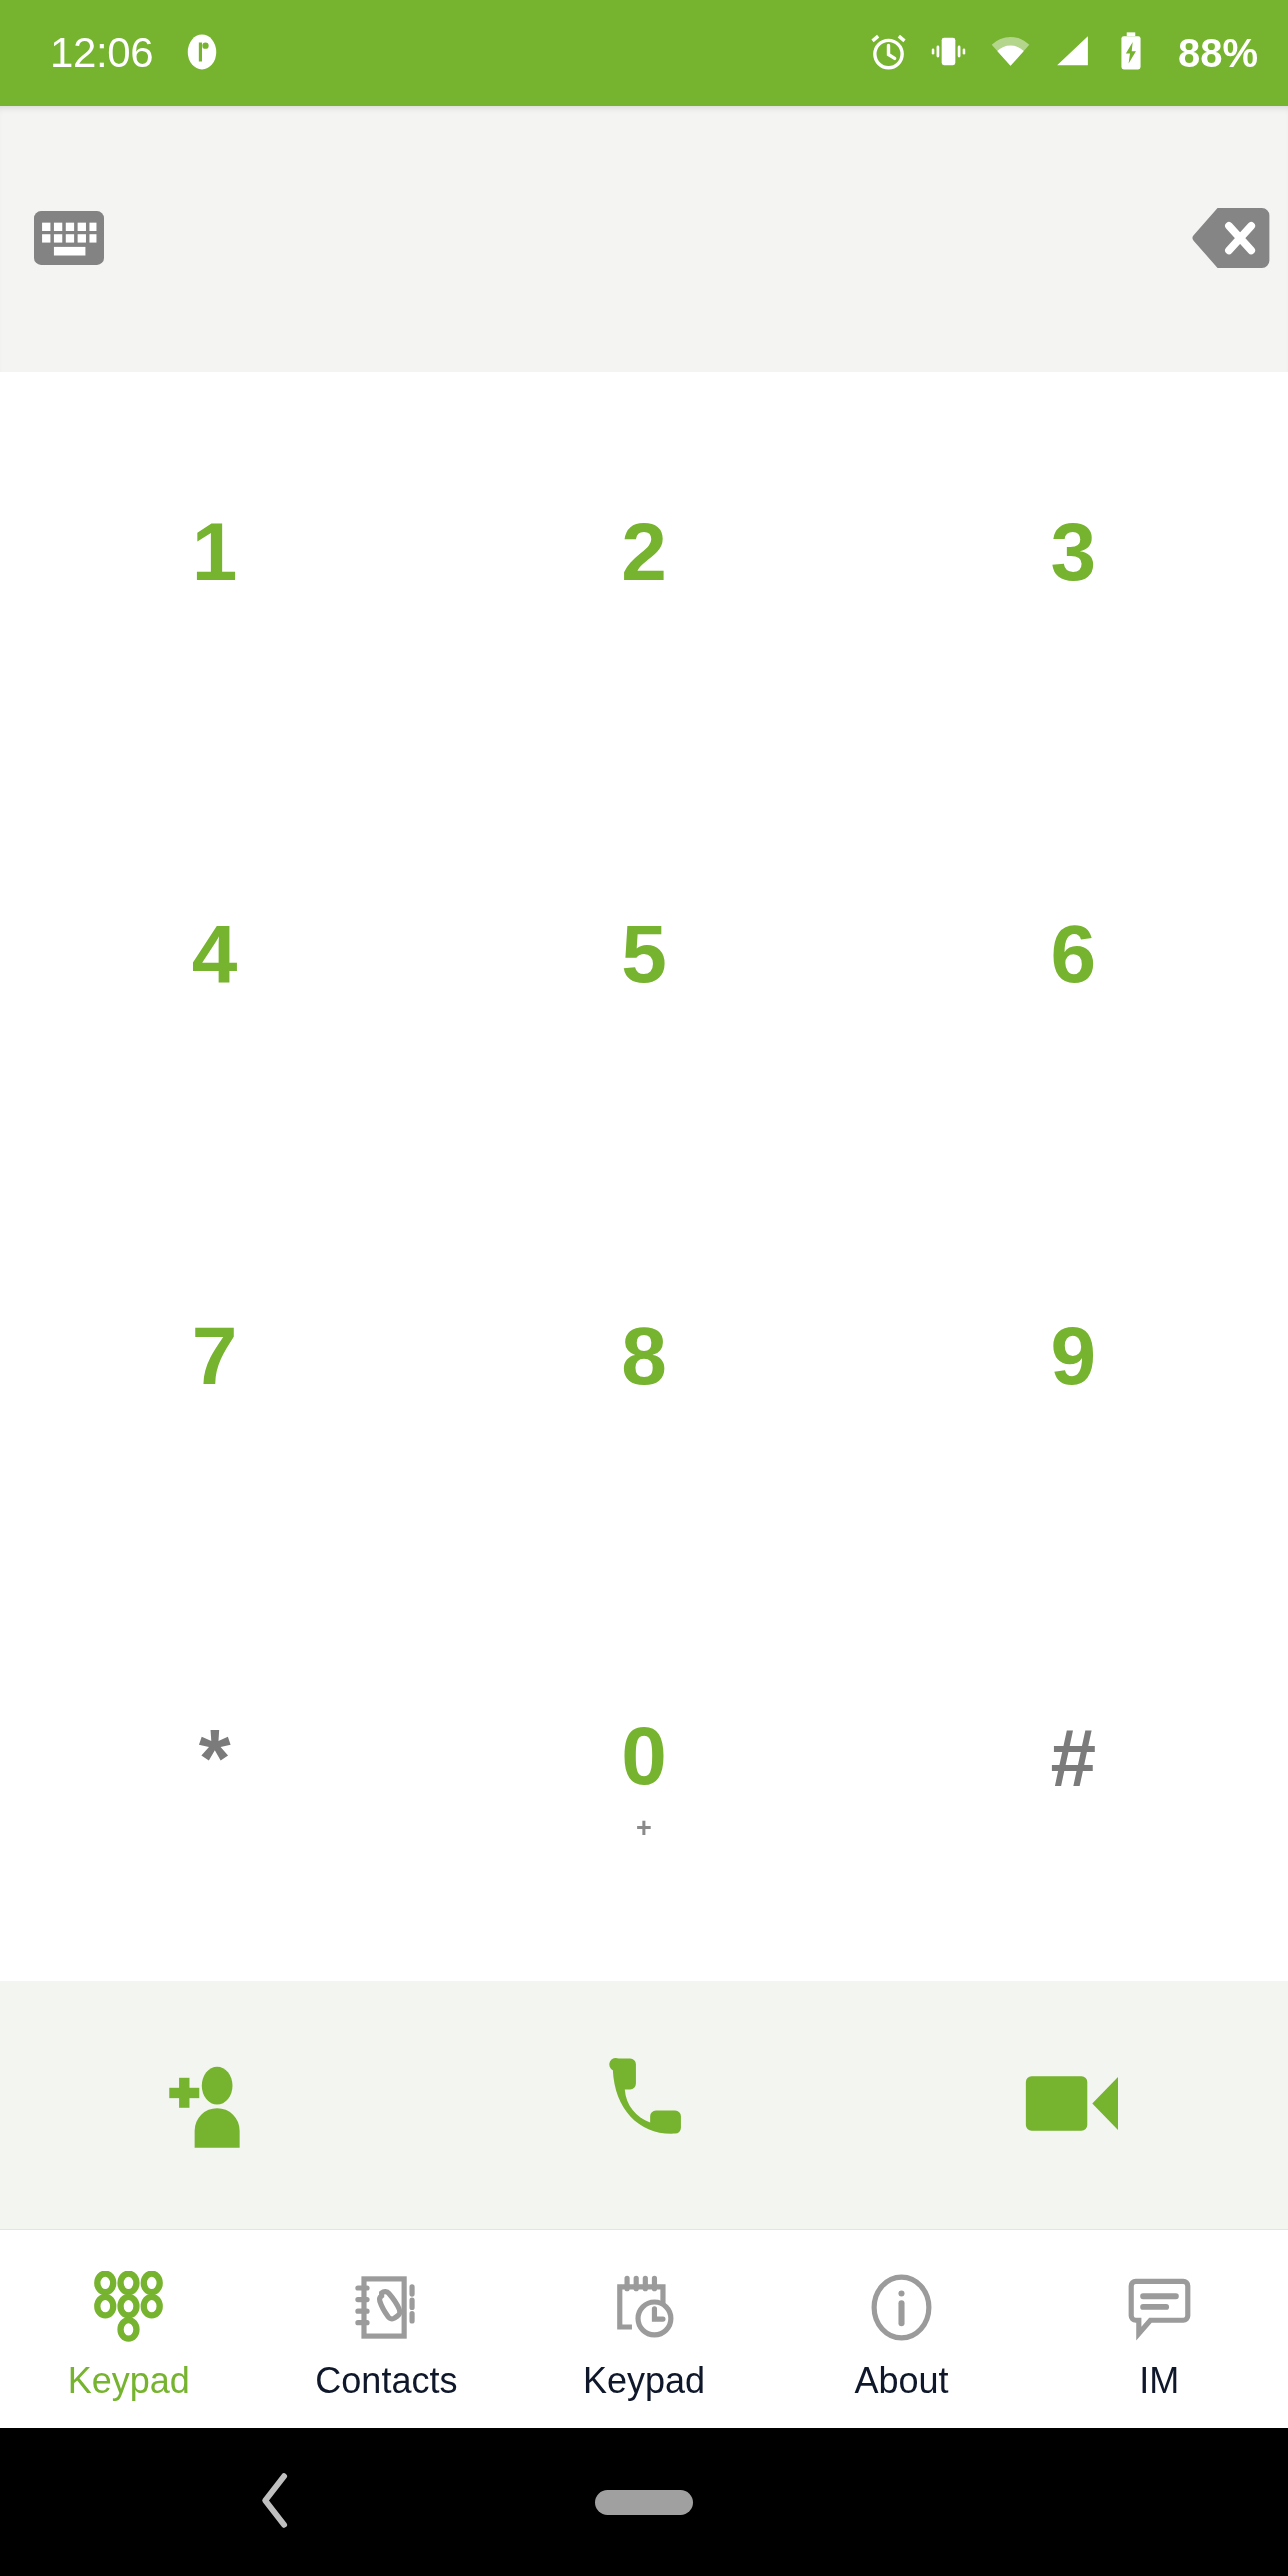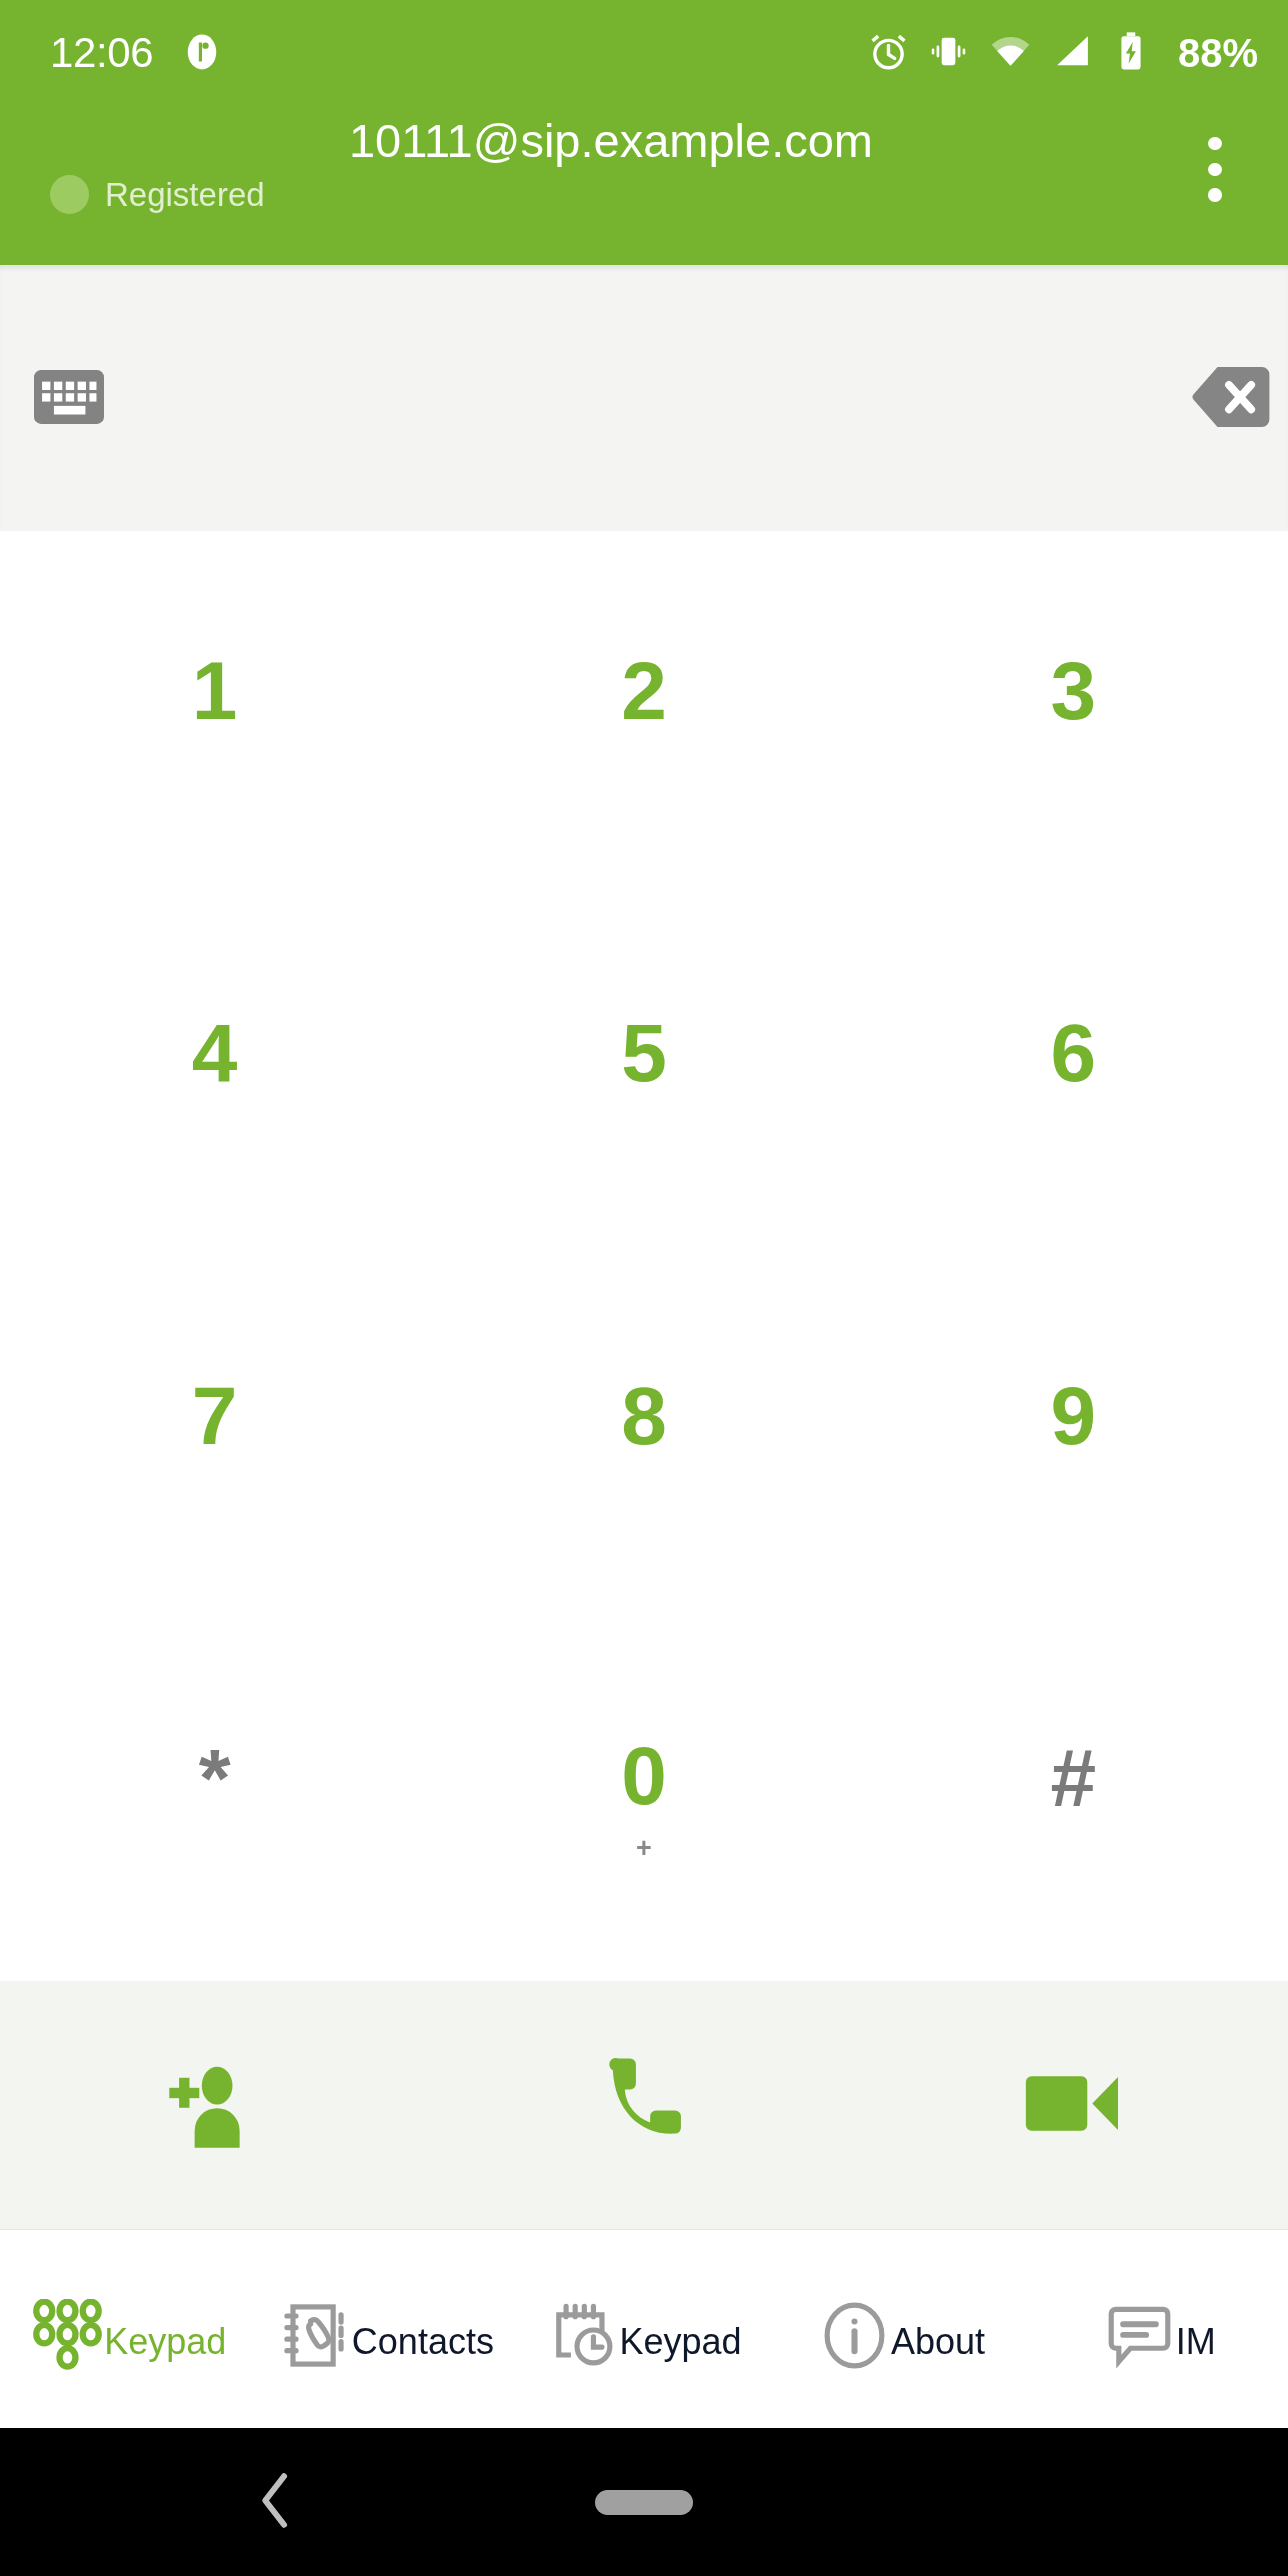--- a/index.html
+++ b/index.html
@@ -71,21 +71,21 @@
     align-items:center;
   }
   .action-btn { flex:1 1 0; display:flex; align-items:center; justify-content:center; }
 
   
   .bottomnav {
     background:#ffffff; height:199px; display:flex; flex:0 0 auto;
     border-top:1.8px solid #E4E5E3;
   }
   .navitem {
-    flex:1 1 0; display:flex; flex-direction:row;
+    flex:1 1 0; display:flex; flex-direction:column;
     align-items:center; justify-content:center; padding-top:12.5px;
   }
   .nav-icon { height:77px; display:flex; align-items:center; justify-content:center; }
   .nav-label { font-size:36px; color:#0f172a; margin-top:14.3px; }
   .navitem.active .nav-label { color:#76B32E; }
 
   
   .androidnav {
     background:#000000; height:148px; flex:0 0 auto;
     display:flex; align-items:center; position:relative;
@@ -146,34 +146,20 @@
         <svg width="38" height="41" viewBox="0 0 16 24">
           <rect x="5.5" y="0.8" width="5" height="2.2" fill="#fff"></rect>
           <rect x="2.4" y="3" width="11.2" height="19.5" rx="1.4" fill="#fff"></rect>
           <path d="M9 6.5 L5 13.2 h2.4 L6.6 19 l4.3 -7.2 H8.4 Z" fill="#76B32E"></path>
         </svg>
       </span>
       <span class="status-battery-text">88%</span>
     </span>
   </div>
 
-  <div class="appheader">
-    <div class="appheader-texts">
-      <div class="sip-uri">10111@sip.example.com</div>
-      <div class="reg-row">
-        <span class="reg-dot"></span>
-        <span class="reg-text">Registered</span>
-      </div>
-    </div>
-    <div class="overflow-btn">
-      <i></i>
-      <i></i>
-      <i></i>
-    </div>
-  </div>
 
   <div class="inputbar">
     <div class="kbd-btn">
       <span>
         <svg width="70" height="54" viewBox="0 0 26 20">
           <rect x="0" y="0" width="26" height="20" rx="2.6" fill="#838383"></rect>
           <rect x="3" y="4.3" width="3.1" height="3.1" fill="#fff"></rect>
           <rect x="7.4" y="4.3" width="3.1" height="3.1" fill="#fff"></rect>
           <rect x="11.8" y="4.3" width="3.1" height="3.1" fill="#fff"></rect>
           <rect x="16.2" y="4.3" width="3.1" height="3.1" fill="#fff"></rect>

